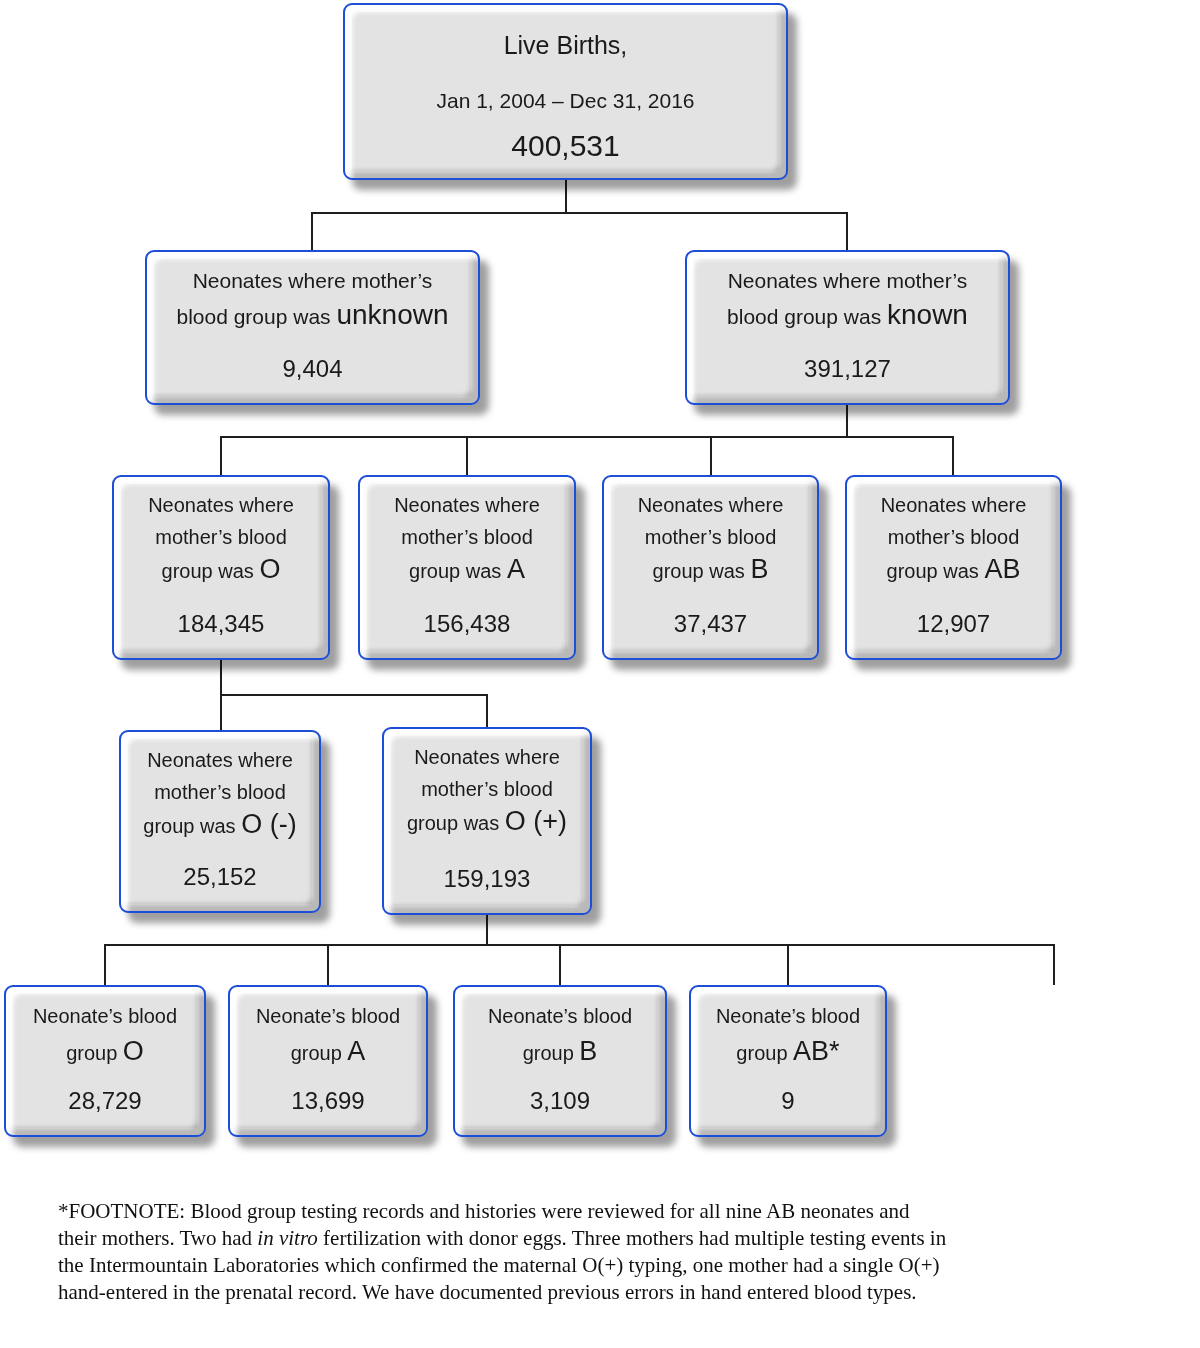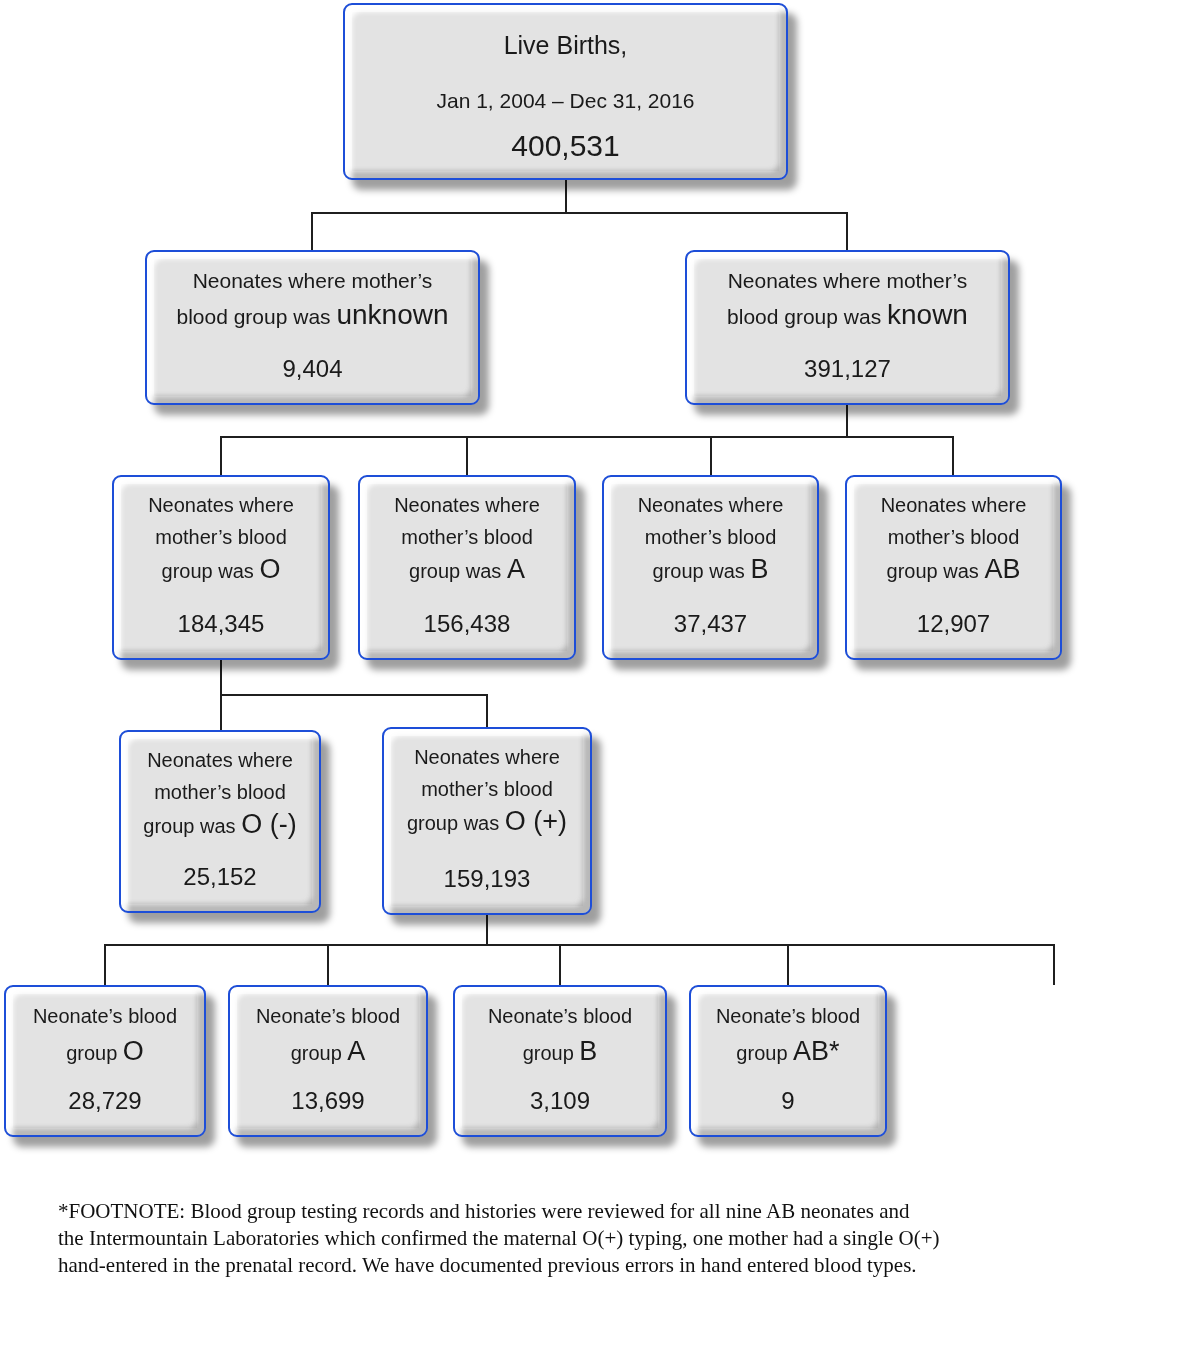--- a/index.html
+++ b/index.html
@@ -190,17 +190,18 @@
     <div class="label">
       <div class="line"><span>Neonate’s blood</span></div>
       <div class="line"><span>group</span> <span class="emph">AB*</span></div>
     </div>
     <div class="value">9</div>
   </div>
 
 
   <div class="footnote">
     <div class="fline"><span>*FOOTNOTE: Blood group testing records and histories were reviewed for all nine AB neonates and</span></div>
+    <div class="fline"><span>their mothers. Two had </span><span class="it">in vitro</span><span> fertilization with donor eggs. Three mothers had multiple testing events in</span></div>
     <div class="fline"><span>the Intermountain Laboratories which confirmed the maternal O(+) typing, one mother had a single O(+)</span></div>
     <div class="fline"><span>hand-entered in the prenatal record.  We have documented previous errors in hand entered blood types.</span></div>
   </div>
 
 </div>
 
 </body></html>

